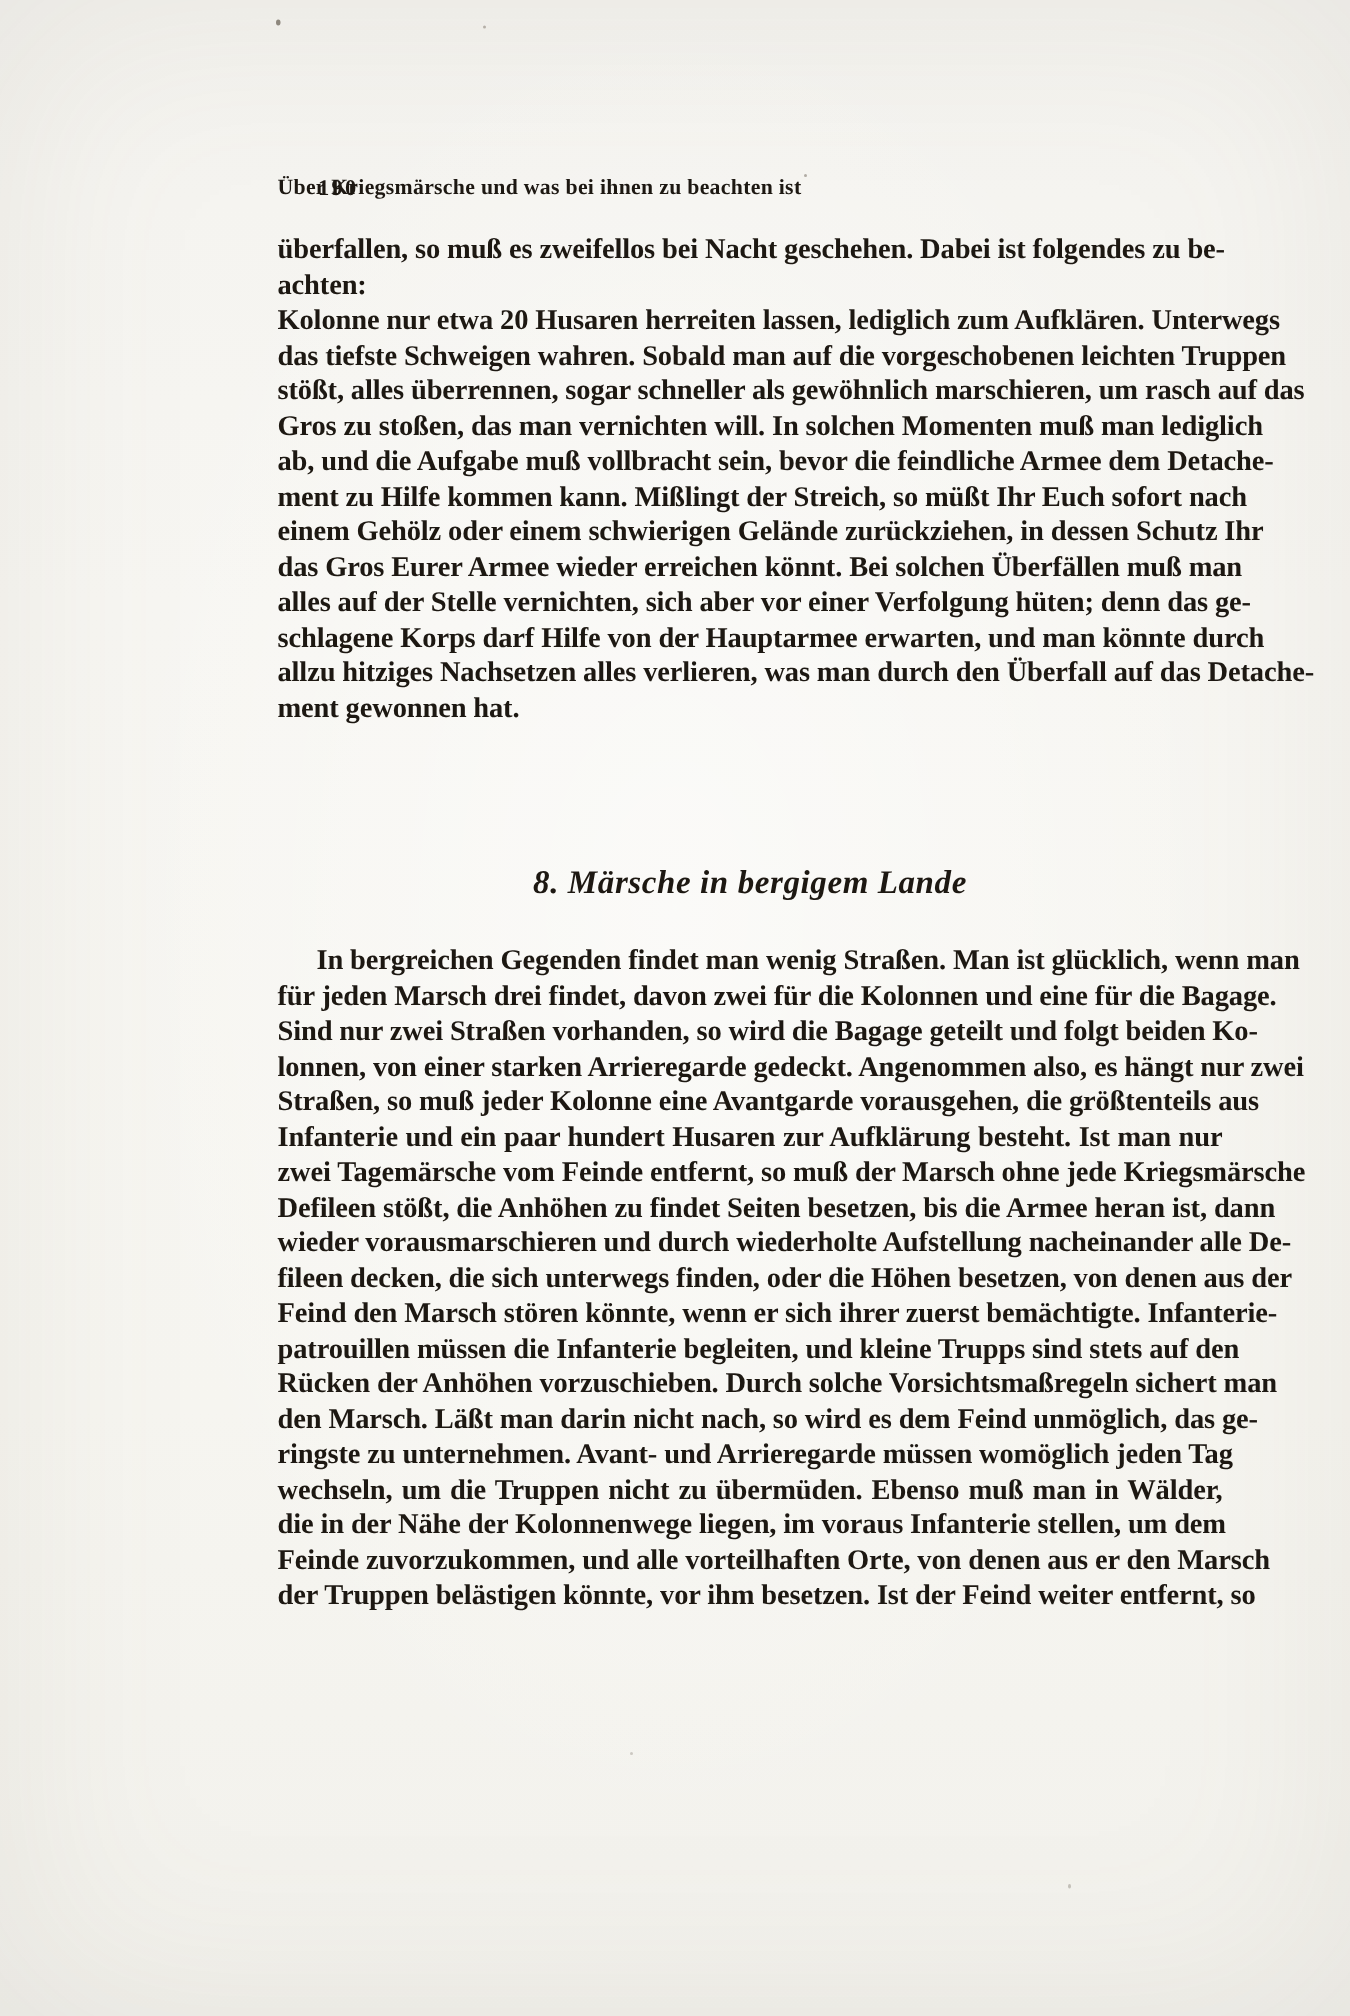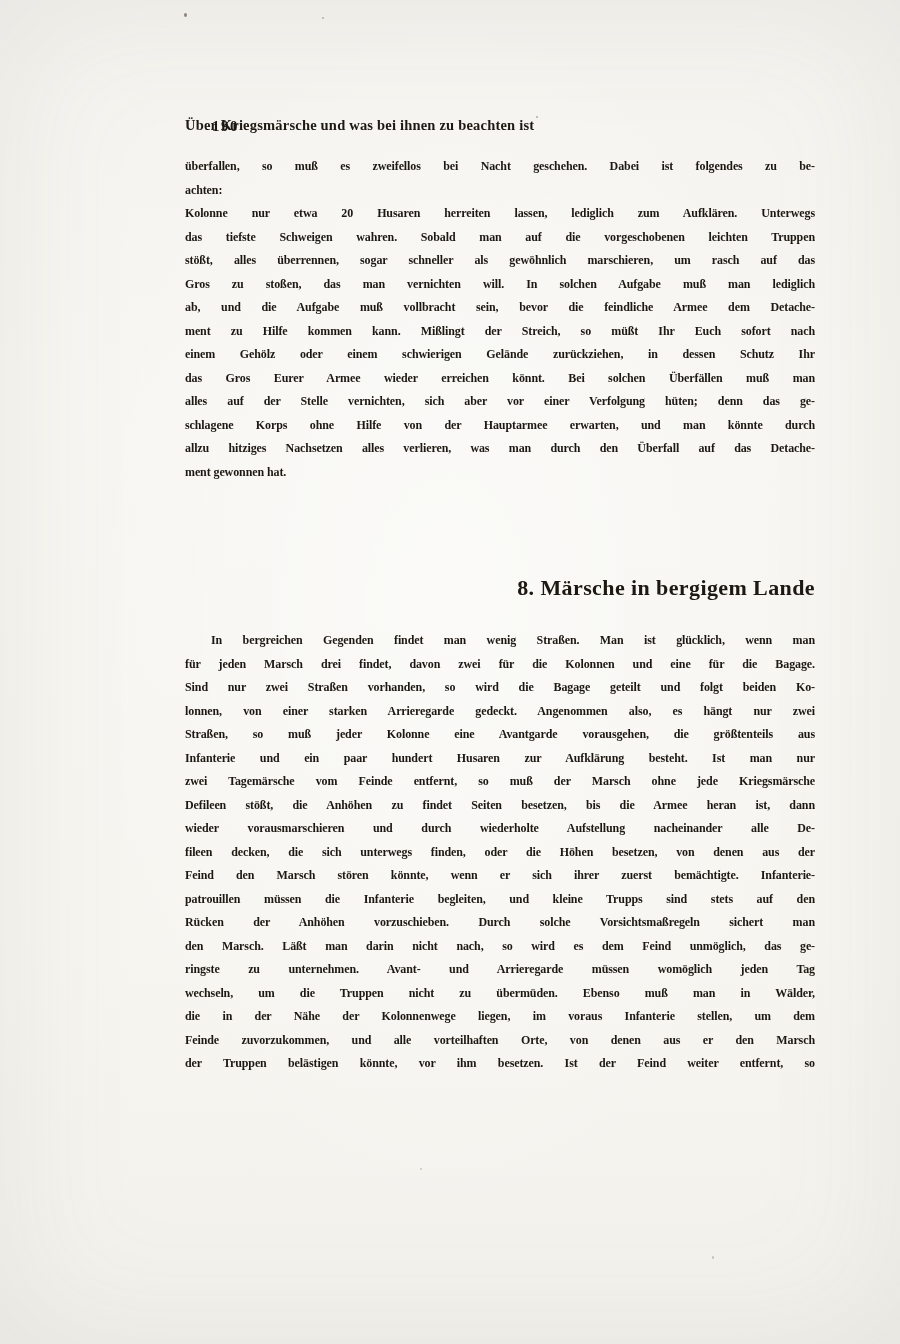--- a/index.html
+++ b/index.html
@@ -29,30 +29,31 @@
   }
   .para{position:absolute;left:185px;width:630px;}
   #para-1{top:155px;}
   #para-2{top:202px;}
   #para-3{top:629px;}
   .line{
     white-space:nowrap;
     text-align:justify;
     text-align-last:justify;
     line-height:23.5px;height:23.5px;
-    font-size:12px;
+    font-size:19px;
     letter-spacing:-0.1px;
   }
   .line.flush{text-align-last:left;}
   .line.indent{text-indent:26px;}
   .section-heading{
     position:absolute;top:573px;left:185px;width:630px;
-    text-align:right;
+    text-align:center;
     font-size:22px;line-height:30px;
     letter-spacing:0.4px;
+    font-style:italic;
   }
   .speck{position:absolute;background:#6e6458;border-radius:50%;}
   .speck.s1{left:184px;top:13px;width:3px;height:4px;opacity:.75;}
   .speck.s2{left:322px;top:17px;width:2px;height:2px;opacity:.45;}
   .speck.s3{left:536px;top:116px;width:2px;height:2px;opacity:.5;}
   .speck.s4{left:712px;top:1256px;width:2px;height:3px;opacity:.35;}
   .speck.s5{left:420px;top:1168px;width:2px;height:2px;opacity:.3;}
 </style>
 </head>
 <body>
@@ -66,27 +67,27 @@
 
   <div class="para" id="para-1">
       <div class="line">überfallen, so muß es zweifellos bei Nacht geschehen. Dabei ist folgendes zu be-</div>
       <div class="line flush">achten:</div>
     </div>
 
   <div class="para" id="para-2">
       <div class="line">Kolonne nur etwa 20 Husaren herreiten lassen, lediglich zum Aufklären. Unterwegs</div>
       <div class="line">das tiefste Schweigen wahren. Sobald man auf die vorgeschobenen leichten Truppen</div>
       <div class="line">stößt, alles überrennen, sogar schneller als gewöhnlich marschieren, um rasch auf das</div>
-      <div class="line">Gros zu stoßen, das man vernichten will. In solchen Aufgabe muß man lediglich</div>
+      <div class="line">Gros zu stoßen, das man vernichten will. In solchen Momenten muß man lediglich</div>
       <div class="line">ab, und die Aufgabe muß vollbracht sein, bevor die feindliche Armee dem Detache-</div>
       <div class="line">ment zu Hilfe kommen kann. Mißlingt der Streich, so müßt Ihr Euch sofort nach</div>
       <div class="line">einem Gehölz oder einem schwierigen Gelände zurückziehen, in dessen Schutz Ihr</div>
       <div class="line">das Gros Eurer Armee wieder erreichen könnt. Bei solchen Überfällen muß man</div>
       <div class="line">alles auf der Stelle vernichten, sich aber vor einer Verfolgung hüten; denn das ge-</div>
-      <div class="line">schlagene Korps ohne Hilfe von der Hauptarmee erwarten, und man könnte durch</div>
+      <div class="line">schlagene Korps darf Hilfe von der Hauptarmee erwarten, und man könnte durch</div>
       <div class="line">allzu hitziges Nachsetzen alles verlieren, was man durch den Überfall auf das Detache-</div>
       <div class="line flush">ment gewonnen hat.</div>
     </div>
 
   <div class="section-heading">8. Märsche in bergigem Lande</div>
 
   <div class="para" id="para-3">
       <div class="line indent">In bergreichen Gegenden findet man wenig Straßen. Man ist glücklich, wenn man</div>
       <div class="line">für jeden Marsch drei findet, davon zwei für die Kolonnen und eine für die Bagage.</div>
       <div class="line">Sind nur zwei Straßen vorhanden, so wird die Bagage geteilt und folgt beiden Ko-</div>

